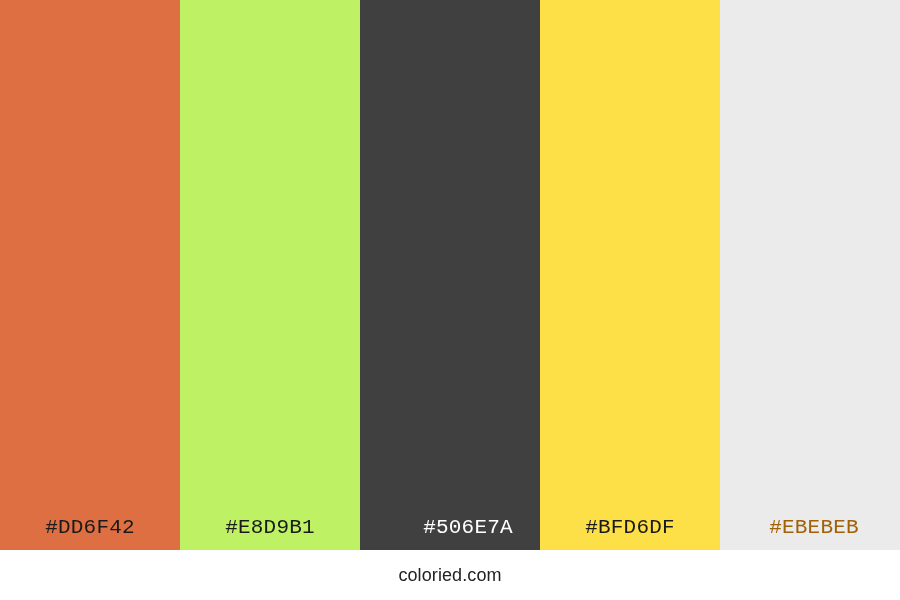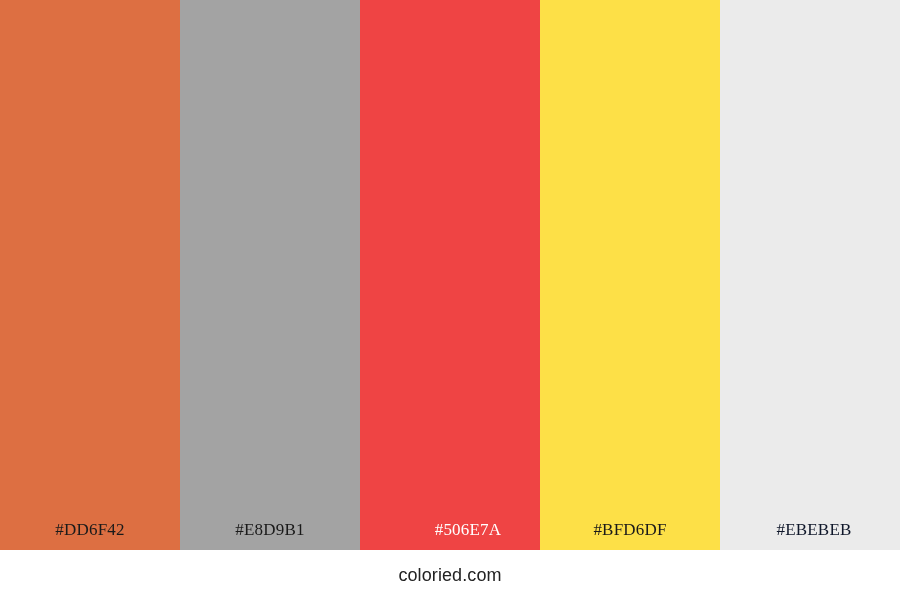--- a/index.html
+++ b/index.html
@@ -34,22 +34,22 @@
     width: 180px;
     height: 550px;
     position: relative;
     display: flex;
     align-items: flex-end;
     justify-content: center;
     box-sizing: border-box;
   }
 
   .swatch-label {
-    font-family: Liberation Serif, serif;
-    font-size: 17px;
+    font-family: Liberation Mono, monospace;
+    font-size: 21px;
     font-weight: 400;
     letter-spacing: 0.2px;
     line-height: 1;
     padding-bottom: 12px;
     white-space: nowrap;
     user-select: text;
     text-align: center;
   }
 
   #footer-bar {
@@ -74,34 +74,34 @@
 <body>
 
 <div id="palette-page">
 
   <div id="swatch-strip">
 
     <div class="swatch" style="background-color: rgb(221, 111, 66);">
       <span class="swatch-label" style="color: rgb(26, 26, 26);">#DD6F42</span>
     </div>
 
-    <div class="swatch" style="background-color: #a3a3a3;">
+    <div class="swatch" style="background-color: #bef264;">
       <span class="swatch-label" style="color: rgb(26, 26, 26);">#E8D9B1</span>
     </div>
 
-    <div class="swatch" style="background-color: #ef4444; padding-left: 36px;">
+    <div class="swatch" style="background-color: #404040; padding-left: 36px;">
       <span class="swatch-label" style="color: rgb(255, 255, 255);">#506E7A</span>
     </div>
 
     <div class="swatch" style="background-color: #fde047;">
       <span class="swatch-label" style="color: rgb(26, 26, 26);">#BFD6DF</span>
     </div>
 
     <div class="swatch" style="background-color: rgb(235, 235, 235);">
-      <span class="swatch-label" style="color: #0f172a; margin-left: 8px;">#EBEBEB</span>
+      <span class="swatch-label" style="color: #a16207; margin-left: 8px;">#EBEBEB</span>
     </div>
 
   </div>
 
   <div id="footer-bar">
     <span id="site-credit">coloried.com</span>
   </div>
 
 </div>
 

